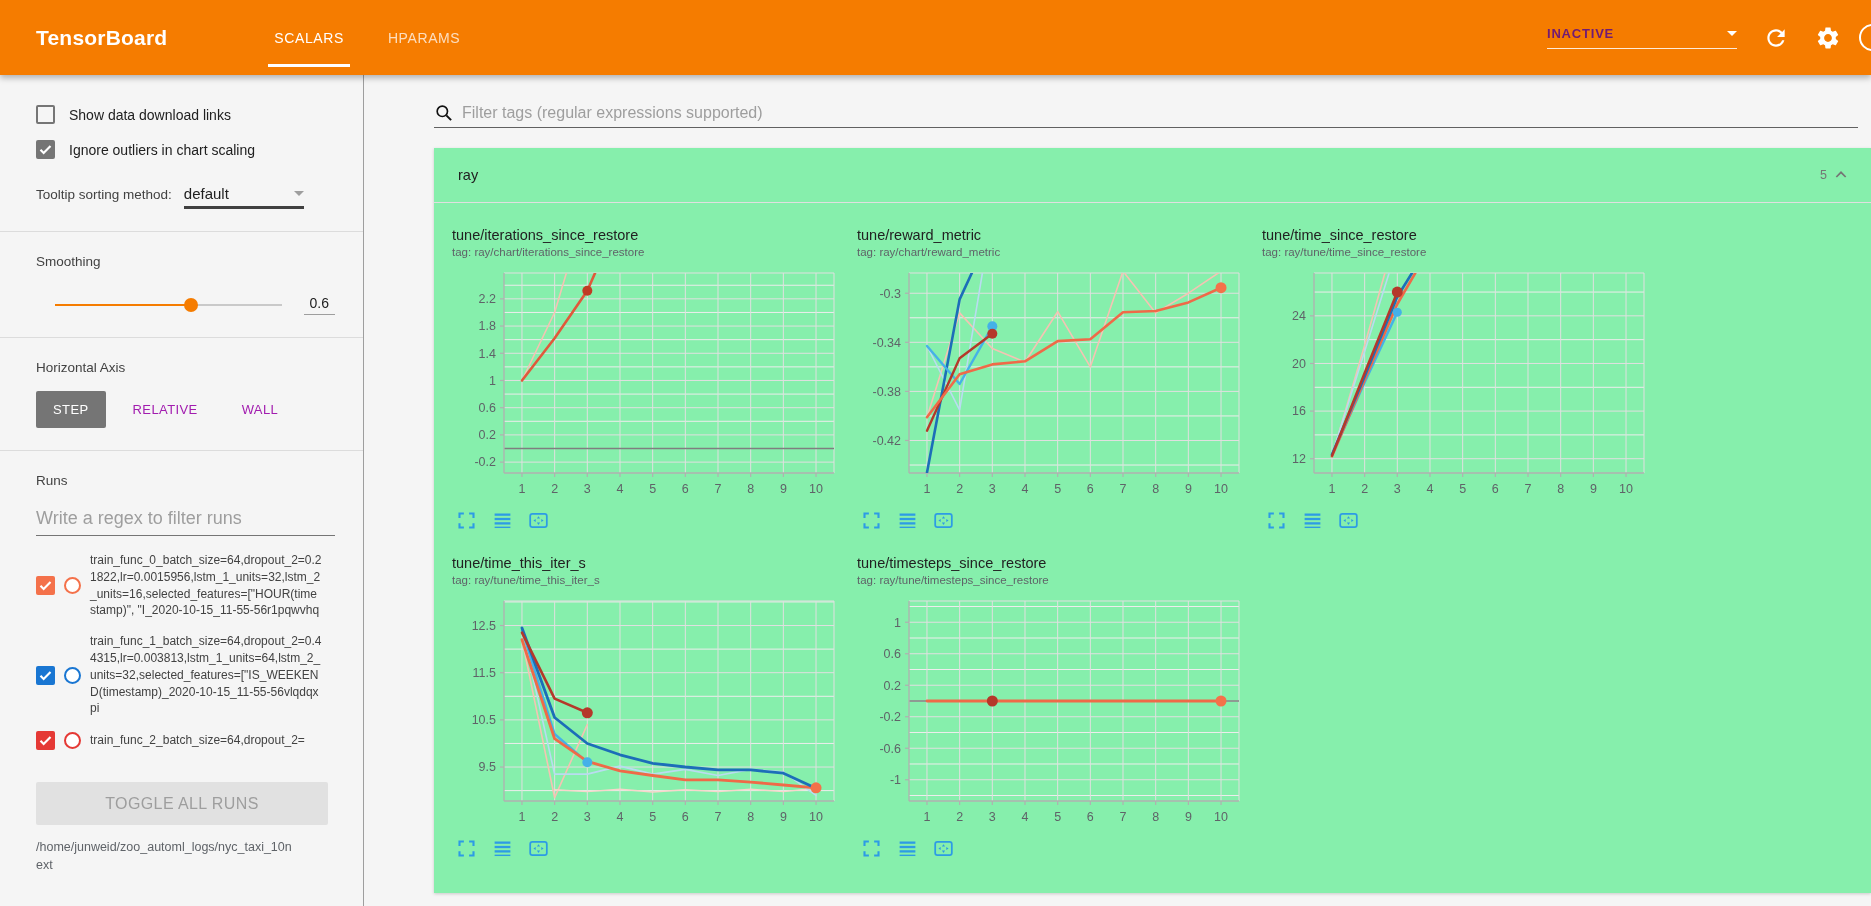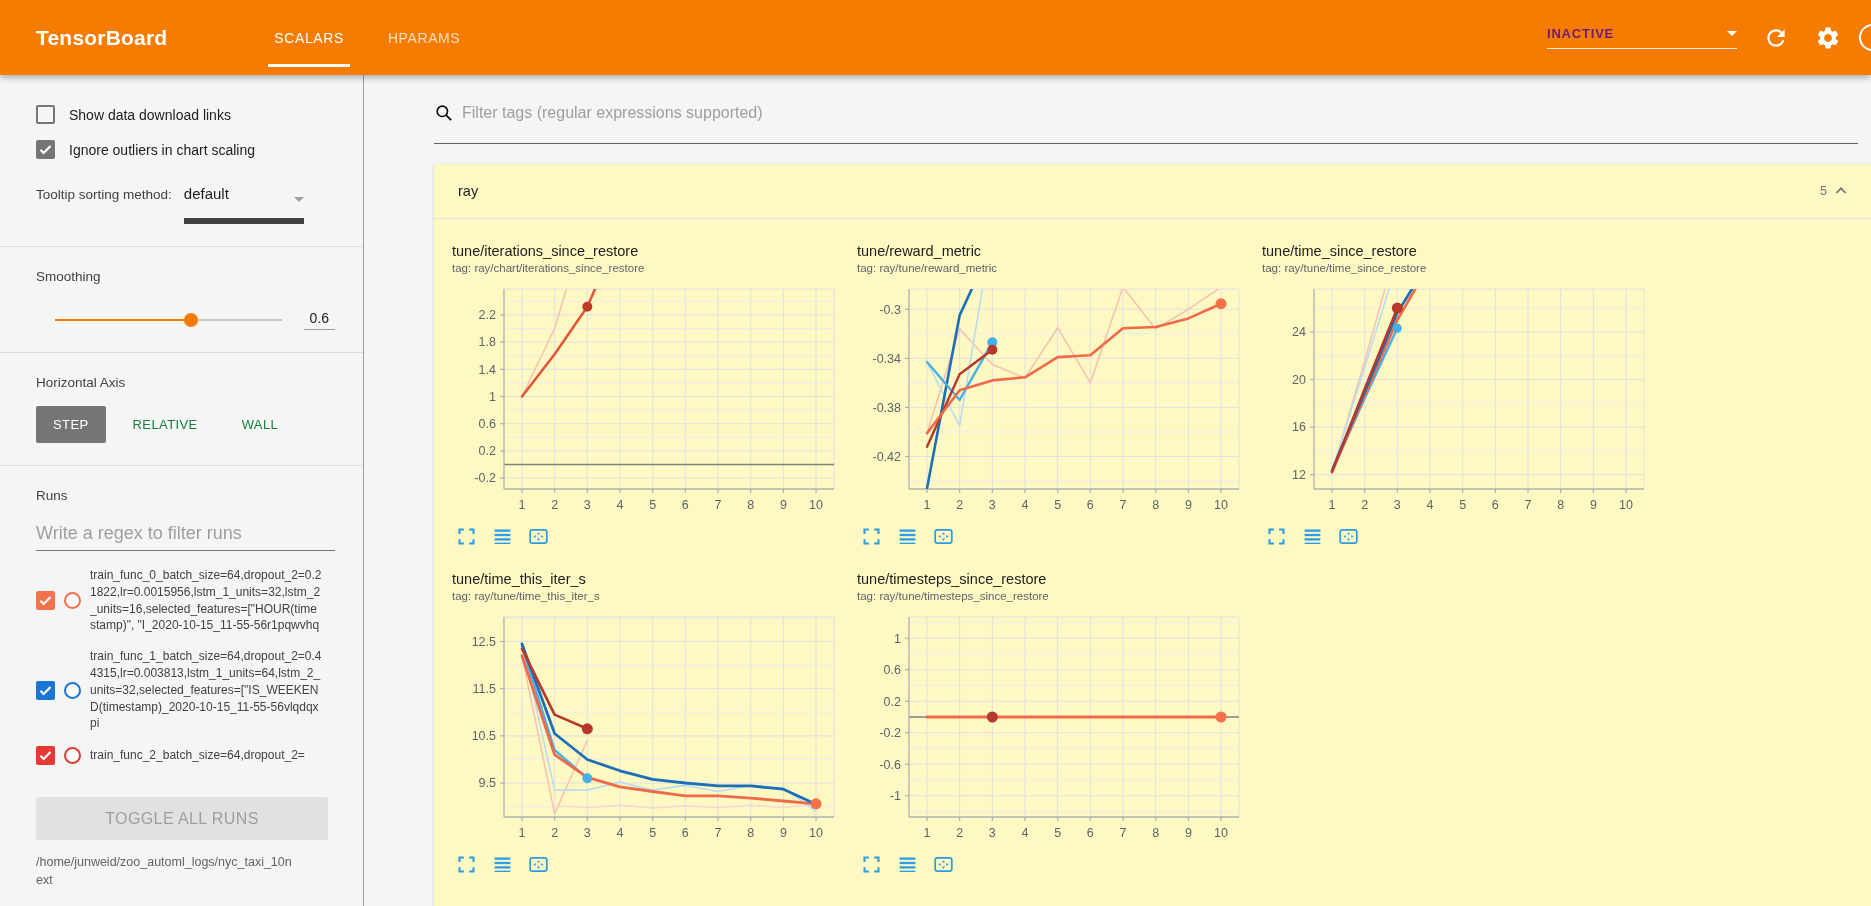--- a/index.html
+++ b/index.html
@@ -36,57 +36,57 @@
   .pad { padding-left:36px; padding-right:28px; }
   .cb-row { display:flex; align-items:center; gap:14px; margin-bottom:16px; cursor:pointer; }
   .cb { width:19px; height:19px; border:2px solid #757575; border-radius:2px; background:transparent;
         display:flex; align-items:center; justify-content:center; flex:none; }
   .cb.checked { background:#757575; border-color:#757575; }
   .cb svg { width:15px; height:15px; display:none; }
   .cb.checked svg { display:block; }
   .cb-label { font-size:14px; color:#212121; }
   .tooltip-row { display:flex; align-items:baseline; gap:12px; margin-top:26px; }
   .tooltip-label { font-size:13.5px; color:#424242; }
-  .mini-select { display:inline-flex; align-items:flex-end; justify-content:space-between; width:120px;
-                 border-bottom:6px solid #404040; padding-bottom:16px; cursor:pointer; }
+  .mini-select { display:inline-flex; align-items:center; justify-content:space-between; width:120px;
+                 border-bottom:3px solid #404040; padding-bottom:4px; cursor:pointer; }
   .mini-select .val { font-size:15px; color:#212121; }
   .caret-down-g { width:0; height:0; border-left:5px solid transparent; border-right:5px solid transparent;
                   border-top:5px solid #9e9e9e; }
   .divider { height:1px; background:#dcdcdc; margin:22px 0; }
   .section-label { font-size:13.5px; color:#424242; }
   .slider-row { display:flex; align-items:center; margin-top:26px; }
   .slider { position:relative; width:250px; height:2px; background:#c9c9c9; margin-left:19px; cursor:pointer; }
   .slider .fill { position:absolute; left:0; top:0; height:2px; background:#f57c00; }
   .slider .thumb { position:absolute; top:-6px; width:14px; height:14px; border-radius:50%; background:#f57c00; }
   .slider-val { margin-left:22px; font-size:14px; color:#212121; border-bottom:1px solid #9e9e9e;
                 padding:0 6px 3px 6px; }
   .axis-btns { display:flex; align-items:center; gap:10px; margin-top:16px; }
-  .axis-btn { font-size:13px; letter-spacing:.4px; color:#15803d; padding:11px 17px; border-radius:2px; cursor:pointer; }
+  .axis-btn { font-size:13px; letter-spacing:.4px; color:#a21caf; padding:11px 17px; border-radius:2px; cursor:pointer; }
   .axis-btn.active { background:#757575; color:#fff; }
   .runs-filter { width:100%; border:none; outline:none; background:transparent; font-size:18px; color:#8b5cf6;
                  border-bottom:1px solid #757575; padding:6px 0; margin-top:14px; }
   .runs-filter::placeholder { color:#9e9e9e; }
   .runs-list { margin-top:16px; height:228px; overflow:hidden; }
   .run-row { display:flex; align-items:center; gap:9px; margin-bottom:14px; cursor:pointer; }
   .run-cb { width:19px; height:19px; border-radius:2px; flex:none; display:flex; align-items:center; justify-content:center; }
   .run-cb svg { width:15px; height:15px; }
   .run-radio { width:17px; height:17px; border-radius:50%; border:2px solid; background:#fff; flex:none; }
   .run-name { font-size:12px; color:#424242; line-height:1.4; width:232px; word-break:break-all; }
   .toggle-all { position:relative; z-index:5; margin:2px 36px 0 36px; width:292px; height:43px; background:#e1e1e1;
                 border:none; color:#9e9e9e; font-size:16px; letter-spacing:.4px; cursor:pointer;
                 font-family:inherit; border-radius:2px; }
   .log-path { margin-top:13px; font-size:12.5px; color:#5f6368; line-height:1.45; width:260px; word-break:break-all; }
 
   
   .filter-wrap { display:flex; align-items:center; gap:8px; width:1424px; border-bottom:1px solid #616161;
-                 padding-bottom:20px; }
+                 padding-bottom:4px; }
   .filter-wrap svg { width:20px; height:20px; color:#111; flex:none; }
   .filter-input { flex:1; border:none; outline:none; background:transparent; font-size:16px; color:#212121; }
   .filter-input::placeholder { color:#9e9e9e; }
-  .card { margin-top:20px; background:#fef9c3; width:1437px; box-shadow:0 1px 3px rgba(0,0,0,.18); }
+  .card { margin-top:20px; background:#86efac; width:1437px; box-shadow:0 1px 3px rgba(0,0,0,.18); }
   .card-header { display:flex; align-items:center; justify-content:space-between; height:55px;
                  padding:0 22px 0 24px; border-bottom:1px solid #e0e0e0; cursor:pointer; }
   .card-title { font-size:14.5px; color:#212121; }
   .card-right { display:flex; align-items:center; gap:6px; color:#757575; }
   .card-count { font-size:12.5px; }
   .chev-up { width:16px; height:16px; }
   .charts-grid { display:flex; flex-wrap:wrap; padding:24px 8px 10px 18px; }
   .chart-block { width:405px; margin-bottom:24px; }
   .chart-title { font-size:14.5px; color:#212121; }
   .chart-tag { font-size:11.5px; color:#5f6368; margin-top:3px; }
@@ -326,21 +326,21 @@
       </svg>
       <svg viewBox="0 0 24 24">
         <rect x="2.5" y="4.5" width="19" height="15" rx="2.5" fill="none" stroke="currentColor" stroke-width="2"></rect>
         <path fill="currentColor" d="M12 7l1.8 2.6h-3.6zM12 17l-1.8-2.6h3.6zM6.2 12l2.6-1.8v3.6zM17.8 12l-2.6 1.8v-3.6z"></path>
       </svg>
     </div>
   </div>
 
   <div class="chart-block">
     <div class="chart-title">tune/reward_metric</div>
-    <div class="chart-tag">tag: ray/tune/reward_metric</div>
+    <div class="chart-tag">tag: ray/chart/reward_metric</div>
     <svg class="plot" width="392" height="238" viewBox="0 0 392 238">
               <defs>
                 <clipPath id="clip1">
                   <rect x="52" y="5" width="330" height="200"></rect>
                 </clipPath>
               </defs>
               <line x1="52" x2="382" y1="197.0245398773006" y2="197.0245398773006" stroke="#ededed" stroke-width="1"></line>
               <line x1="52" x2="382" y1="147.9447852760736" y2="147.9447852760736" stroke="#ededed" stroke-width="1"></line>
               <line x1="52" x2="382" y1="98.86503067484655" y2="98.86503067484655" stroke="#ededed" stroke-width="1"></line>
               <line x1="52" x2="382" y1="49.78527607361954" y2="49.78527607361954" stroke="#ededed" stroke-width="1"></line>

